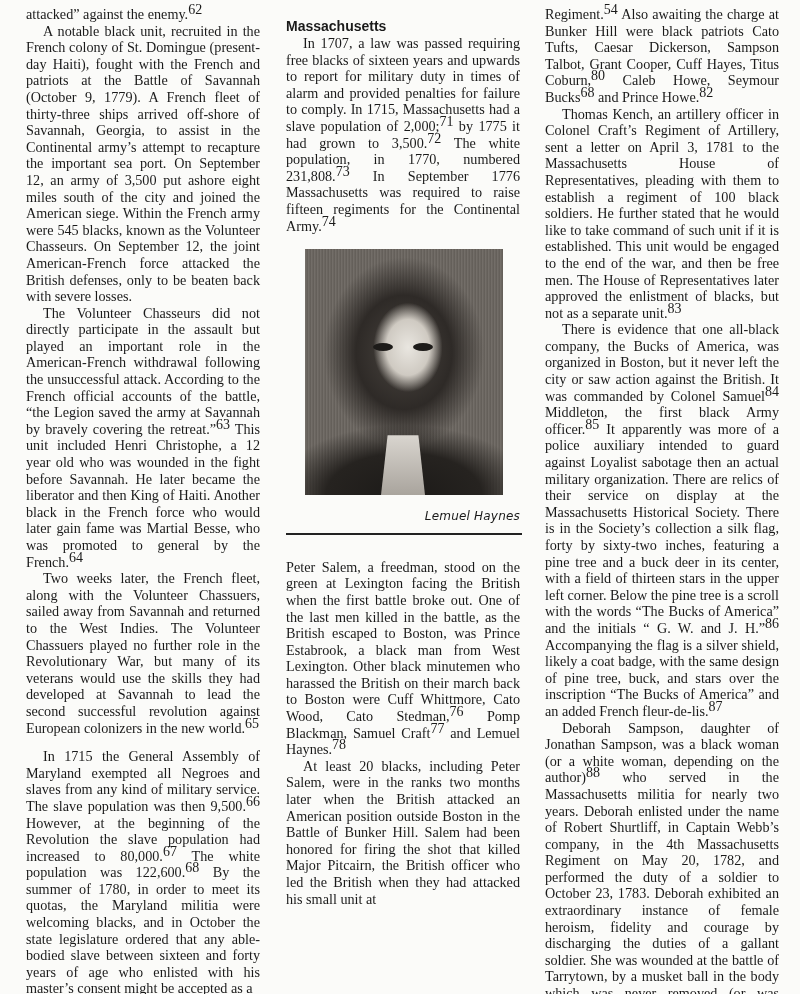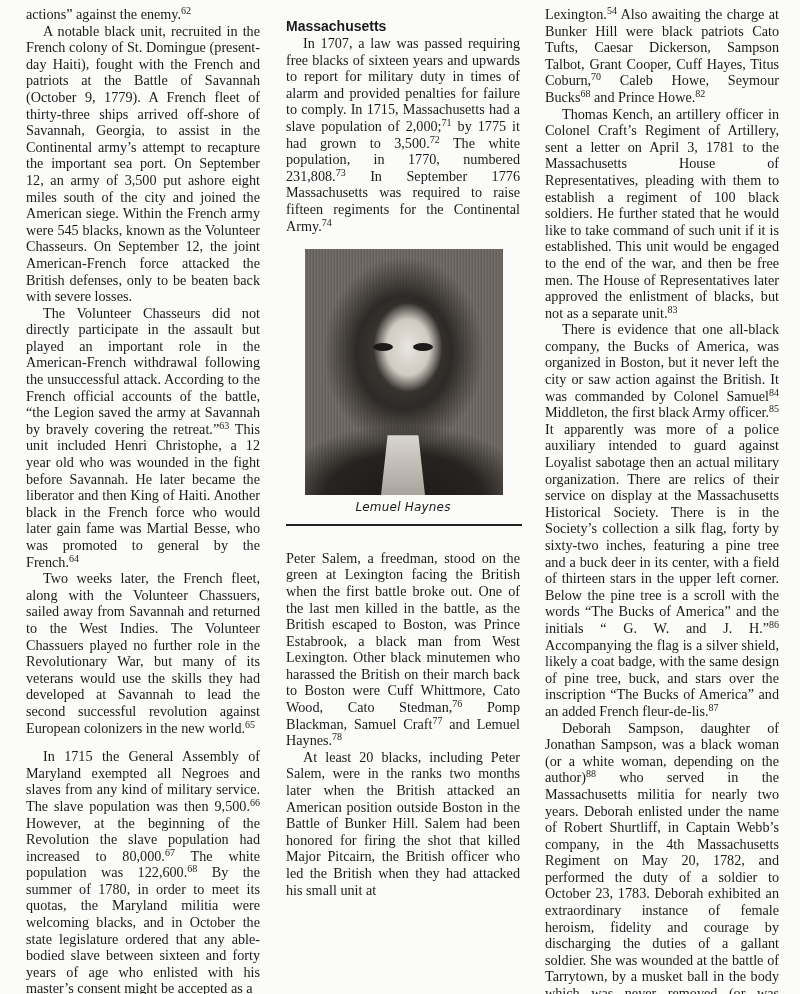--- a/index.html
+++ b/index.html
@@ -13,21 +13,21 @@
   .col {
     position:absolute; top:6px;
     font-size:14.2px; line-height:16.6px;
     text-align:justify; hyphens:none;
   }
   .c1 { left:26px; width:234px; }
   .c2 { left:286px; width:234px; }
   .c3 { left:545px; width:234px; }
   .col p { margin:0; text-indent:0; }
   .col p.ind { text-indent:17px; }
-  sup { font-size:10px; line-height:0; vertical-align:5px; }
+  sup { font-size:14px; line-height:0; vertical-align:5px; }
   h2.section {
     font-family:"Liberation Sans","DejaVu Sans",sans-serif;
     font-weight:bold; font-size:14px; margin:0; line-height:17px;
   }
   .gap-sec { height:12px; }
   .figure { margin:15px 0 0 0; }
   .portrait {
     width:198px; height:246px; margin:0 auto 0 19px;
     background:
       radial-gradient(ellipse 48px 62px at 52% 40%, #e9e6e0 0%, #cfcac2 45%, rgba(80,75,70,0) 72%),
@@ -43,32 +43,32 @@
     clip-path:polygon(15% 0,85% 0,100% 100%,0 100%);
   }
   .portrait .eye1,.portrait .eye2 {
     position:absolute; top:94px; width:20px; height:8px; border-radius:50%;
     background:#1d1b19;
   }
   .portrait .eye1 { left:68px; }
   .portrait .eye2 { left:108px; }
   .caption {
     font-family:"DejaVu Sans","Liberation Sans",sans-serif;
-    font-style:italic; font-size:12px; text-align:center;
-    margin:4px 0 0 0; letter-spacing:0.2px;
+    font-style:italic; font-size:12px; text-align:right;
+    margin:13px 0 0 0; letter-spacing:0.2px;
   }
   .rule { height:2px; background:#222; margin:8px 0 24px 0; width:236px; }
 </style>
 </head>
 <body>
 
 <div class="page">
 
   <div class="col c1">
-    <p><span>actions” against the enemy.</span><sup>62</sup></p>
+    <p><span>attacked” against the enemy.</span><sup>62</sup></p>
     <p class="ind"><span>A notable black unit, recruited in the French colony of St. Domingue (present-day Haiti), fought with the French and patriots at the Battle of Savannah (October 9, 1779). A French fleet of thirty-three ships arrived off-shore of Savannah, Georgia, to assist in the Continental army’s attempt to recapture the important sea port. On September 12, an army of 3,500 put ashore eight miles south of the city and joined the American siege. Within the French army were 545 blacks, known as the Volunteer Chasseurs. On September 12, the joint American-French force attacked the British defenses, only to be beaten back with severe losses.</span></p>
     <p class="ind"><span>The Volunteer Chasseurs did not directly participate in the assault but played an important role in the American-French withdrawal following the unsuccessful attack. According to the French official accounts of the battle, “the Legion saved the army at Savannah by bravely covering the retreat.”</span><sup>63</sup><span> This unit included Henri Christophe, a 12 year old who was wounded in the fight before Savannah. He later became the liberator and then King of Haiti. Another black in the French force who would later gain fame was Martial Besse, who was promoted to general by the French.</span><sup>64</sup></p>
     <p class="ind"><span>Two weeks later, the French fleet, along with the Volunteer Chassuers, sailed away from Savannah and returned to the West Indies. The Volunteer Chassuers played no further role in the Revolutionary War, but many of its veterans would use the skills they had developed at Savannah to lead the second successful revolution against European colonizers in the new world.</span><sup>65</sup></p>
     <div class="gap-sec"></div>
     <p class="ind"><span>In 1715 the General Assembly of Maryland exempted all Negroes and slaves from any kind of military service. The slave population was then 9,500.</span><sup>66</sup><span> However, at the beginning of the Revolution the slave population had increased to 80,000.</span><sup>67</sup><span> The white population was 122,600.</span><sup>68</sup><span> By the summer of 1780, in order to meet its quotas, the Maryland militia were welcoming blacks, and in October the state legislature ordered that any able-bodied slave between sixteen and forty years of age who enlisted with his master’s consent might be accepted as a</span></p>
   </div>
 
   <div class="col c2">
     <div class="gap-sec"></div>
     <h2 class="section">Massachusetts</h2>
@@ -82,19 +82,19 @@
       </div>
       <div class="caption">Lemuel Haynes</div>
       <div class="rule"></div>
     </div>
 
     <p><span>Peter Salem, a freedman, stood on the green at Lexington facing the British when the first battle broke out. One of the last men killed in the battle, as the British escaped to Boston, was Prince Estabrook, a black man from West Lexington. Other black minutemen who harassed the British on their march back to Boston were Cuff Whittmore, Cato Wood, Cato Stedman,</span><sup>76</sup><span> Pomp Blackman, Samuel Craft</span><sup>77</sup><span> and Lemuel Haynes.</span><sup>78</sup></p>
     <p class="ind"><span>At least 20 blacks, including Peter Salem, were in the ranks two months later when the British attacked an American position outside Boston in the Battle of Bunker Hill. Salem had been honored for firing the shot that killed Major Pitcairn, the British officer who led the British when they had attacked his small unit at</span></p>
   </div>
 
   <div class="col c3">
-    <p><span>Lexington.</span><sup>54</sup><span> Also awaiting the charge at Bunker Hill were black patriots Cato Tufts, Caesar Dickerson, Sampson Talbot, Grant Cooper, Cuff Hayes, Titus Coburn,</span><sup>70</sup><span> Caleb Howe, Seymour Bucks</span><sup>68</sup><span> and Prince Howe.</span><sup>82</sup></p>
+    <p><span>Regiment.</span><sup>54</sup><span> Also awaiting the charge at Bunker Hill were black patriots Cato Tufts, Caesar Dickerson, Sampson Talbot, Grant Cooper, Cuff Hayes, Titus Coburn,</span><sup>80</sup><span> Caleb Howe, Seymour Bucks</span><sup>68</sup><span> and Prince Howe.</span><sup>82</sup></p>
     <p class="ind"><span>Thomas Kench, an artillery officer in Colonel Craft’s Regiment of Artillery, sent a letter on April 3, 1781 to the Massachusetts House of Representatives, pleading with them to establish a regiment of 100 black soldiers. He further stated that he would like to take command of such unit if it is established. This unit would be engaged to the end of the war, and then be free men. The House of Representatives later approved the enlistment of blacks, but not as a separate unit.</span><sup>83</sup></p>
     <p class="ind"><span>There is evidence that one all-black company, the Bucks of America, was organized in Boston, but it never left the city or saw action against the British. It was commanded by Colonel Samuel</span><sup>84</sup><span> Middleton, the first black Army officer.</span><sup>85</sup><span> It apparently was more of a police auxiliary intended to guard against Loyalist sabotage then an actual military organization. There are relics of their service on display at the Massachusetts Historical Society. There is in the Society’s collection a silk flag, forty by sixty-two inches, featuring a pine tree and a buck deer in its center, with a field of thirteen stars in the upper left corner. Below the pine tree is a scroll with the words “The Bucks of America” and the initials “ G. W. and J. H.”</span><sup>86</sup><span> Accompanying the flag is a silver shield, likely a coat badge, with the same design of pine tree, buck, and stars over the inscription “The Bucks of America” and an added French fleur-de-lis.</span><sup>87</sup></p>
     <p class="ind"><span>Deborah Sampson, daughter of Jonathan Sampson, was a black woman (or a white woman, depending on the author)</span><sup>88</sup><span> who served in the Massachusetts militia for nearly two years. Deborah enlisted under the name of Robert Shurtliff, in Captain Webb’s company, in the 4th Massachusetts Regiment on May 20, 1782, and performed the duty of a soldier to October 23, 1783. Deborah exhibited an extraordinary instance of female heroism, fidelity and courage by discharging the duties of a gallant soldier. She was wounded at the battle of Tarrytown, by a musket ball in the body which was never removed (or was removed depending on</span></p>
   </div>
 
 </div>
 
 </body></html>

